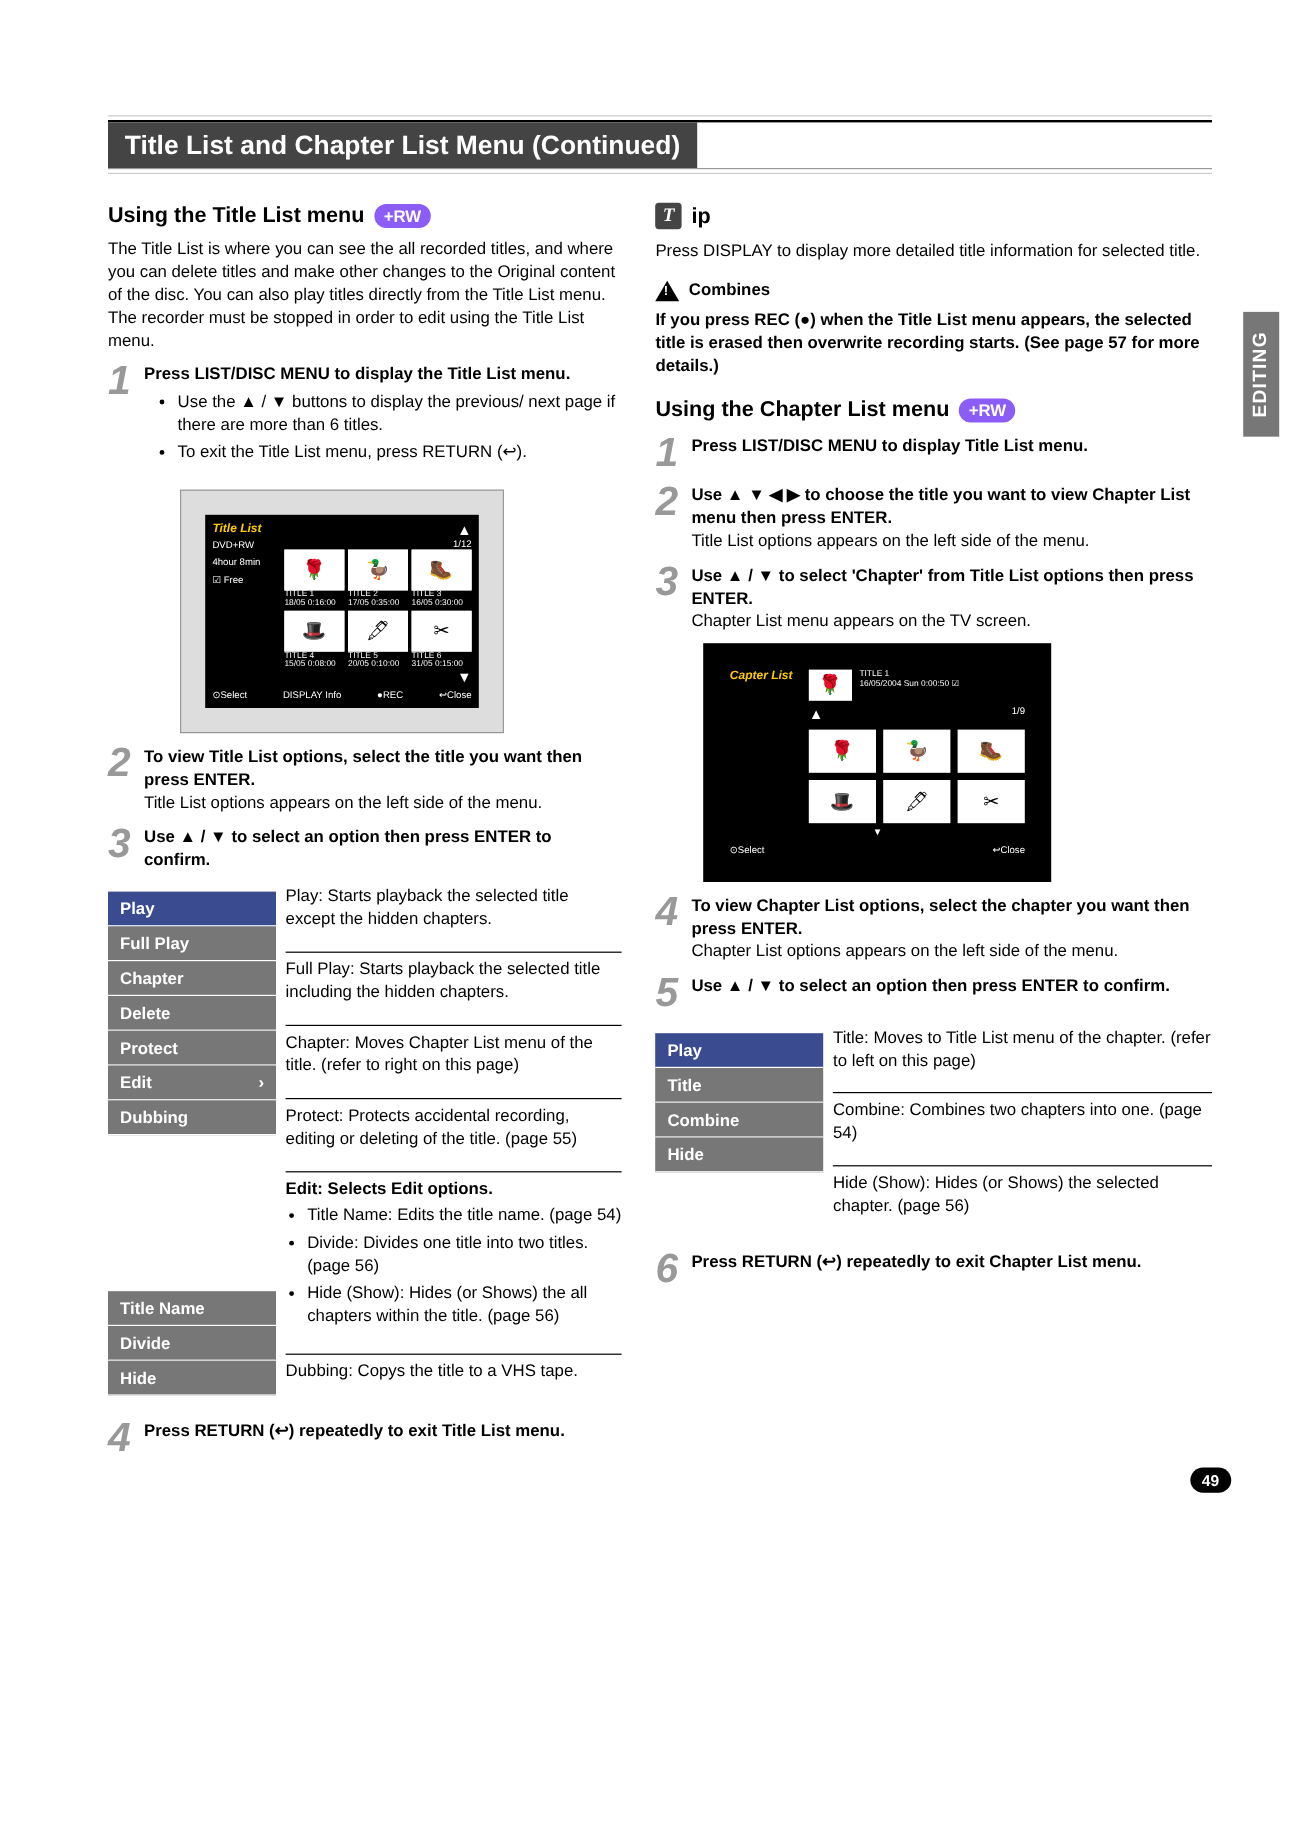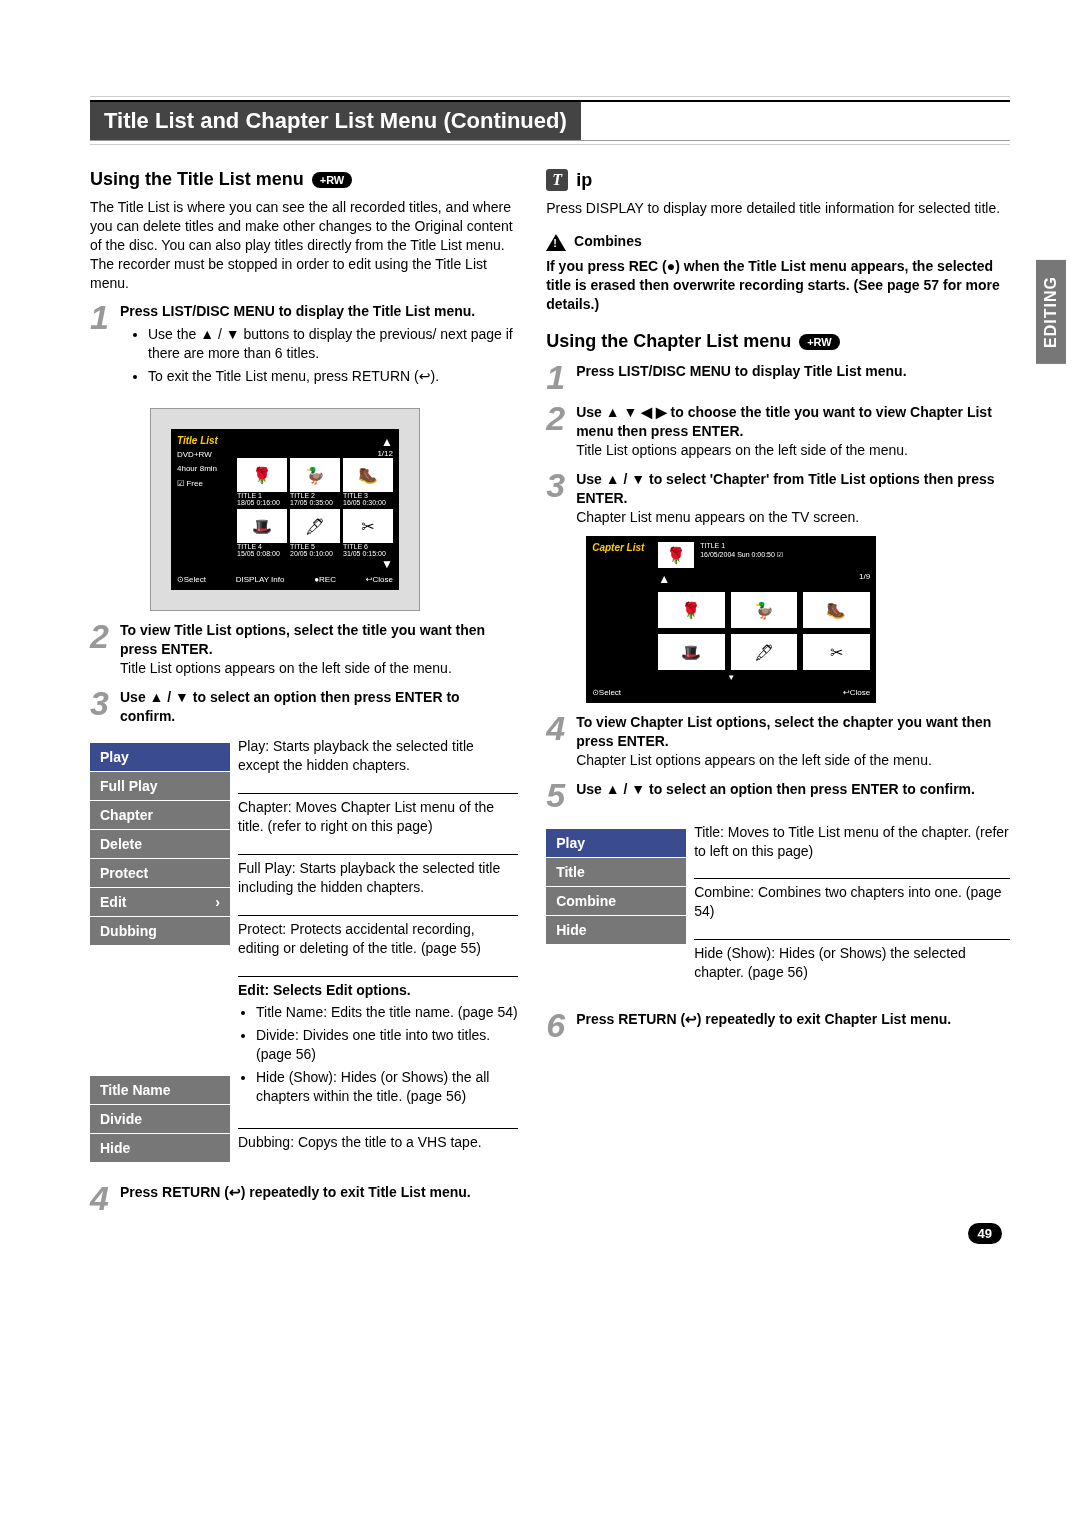--- a/index.html
+++ b/index.html
@@ -61,24 +61,24 @@
   h2.section {
     font-size: 18px;
     font-weight: bold;
     margin: 6px 0 8px 0;
     display: flex;
     align-items: center;
     gap: 8px;
   }
   .rw-badge {
     display: inline-block;
-    background: #000000;
+    background: #8b5cf6;
     color: #fff;
     border-radius: 10px;
-    font-size: 11px;
+    font-size: 14px;
     padding: 2px 8px;
     font-weight: bold;
   }
   p { font-size: 14px; line-height: 1.35; margin-bottom: 6px; }
   .step {
     display: flex;
     gap: 6px;
     margin-top: 10px;
   }
   .step-num {
@@ -147,31 +147,31 @@
   .ss-left{ width:60px;}
   .ss-grid { display:grid; grid-template-columns: repeat(3,1fr); gap:3px; flex:1;}
   .ss-thumb { background:#fff; border:1px solid #fff; height:34px; display:flex; align-items:center; justify-content:center; font-size:16px;}
   .ss-cap { color:#fff; font-size:7px; }
   .ss-foot { color:#fff; font-size:8px; margin-top:4px; display:flex; justify-content:space-between;}
   .ss-count{ color:#fff; font-size:8px; text-align:right;}
   .screenshot2 {
     margin: 10px auto 10px 40px;
     width: 290px;
     background: #000;
-    padding: 6px;
+    padding: 22px;
   }
   .ss2-head{ display:flex; gap:6px; align-items:flex-start;}
   .ss2-title{ color:#fc0; font-style:italic; font-size:10px; font-weight:bold; width:60px;}
   .ss2-thumb0{ background:#fff; width:36px; height:26px; display:flex; align-items:center; justify-content:center;}
   .ss2-meta{ color:#fff; font-size:7px; line-height:1.2;}
   .ss2-grid{ display:grid; grid-template-columns: repeat(3,1fr); gap:6px; margin:6px 0 0 66px;}
   .ss2-thumb{ background:#fff; height:36px; display:flex; align-items:center; justify-content:center; font-size:16px;}
   .ss2-foot{ color:#fff; font-size:8px; margin-top:6px; display:flex; justify-content:space-between;}
   .page-num {
-    position:absolute; bottom: 30px; right: 78px;
+    position:absolute; bottom: 30px; right: 54px;
     background:#000; color:#fff; border-radius: 12px;
     font-size:13px; font-weight:bold; padding:3px 10px;
   }
   .tri{ font-size:12px; }
 </style>
 </head>
 <body>
 
 <div class="page">
   <div class="side-tab">EDITING</div>
@@ -287,22 +287,22 @@
           </div>
           <div style="height:110px"></div>
           <div class="menu-box">
             <div class="menu-row">Title Name</div>
             <div class="menu-row">Divide</div>
             <div class="menu-row">Hide</div>
           </div>
         </div>
         <div class="option-desc">
           <div class="entry">Play: Starts playback the selected title except the hidden chapters.</div>
+          <div class="entry">Full Play: Starts playback the selected title including the hidden chapters.</div>
           <div class="entry">Chapter: Moves Chapter List menu of the title. (refer to right on this page)</div>
-          <div class="entry">Full Play: Starts playback the selected title including the hidden chapters.</div>
           <div class="entry">Protect: Protects accidental recording, editing or deleting of the title. (page 55)</div>
           <div class="entry">
             <span class="bold">Edit: Selects Edit options.</span>
             <ul class="subbullets">
               <li>Title Name: Edits the title name. (page 54)</li>
               <li>Divide: Divides one title into two titles. (page 56)</li>
               <li>Hide (Show): Hides (or Shows) the all chapters within the title. (page 56)</li>
             </ul>
           </div>
           <div class="entry">Dubbing: Copys the title to a VHS tape.</div>

